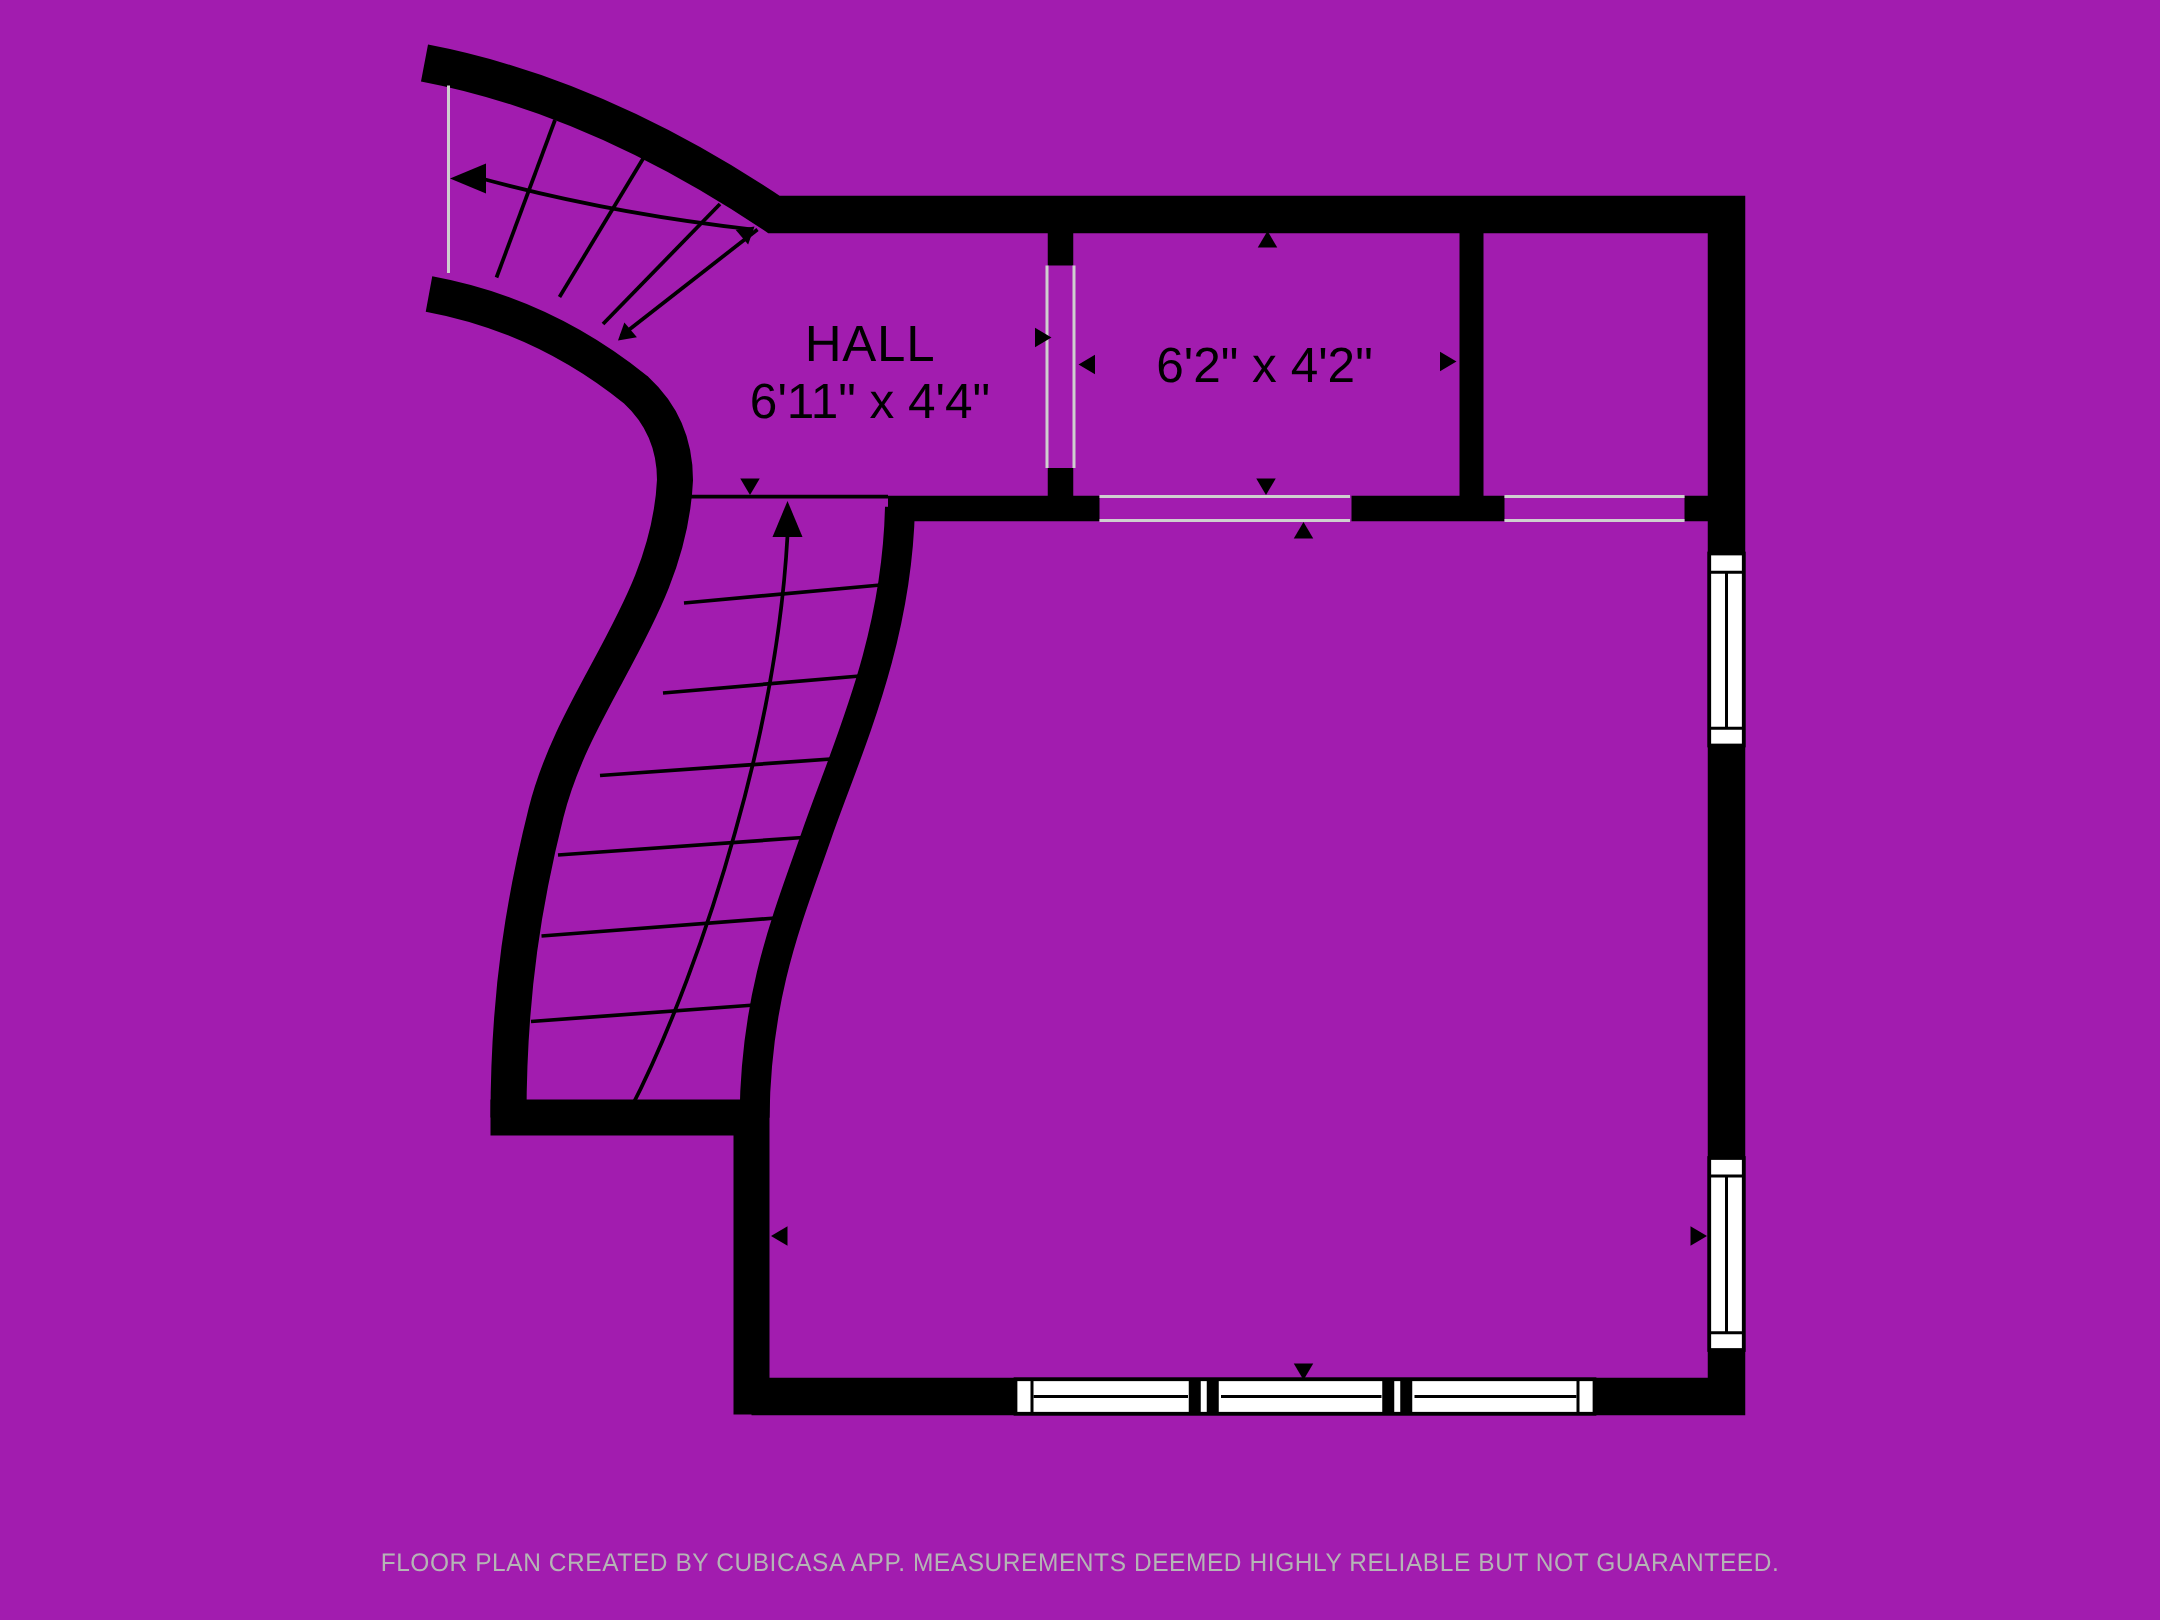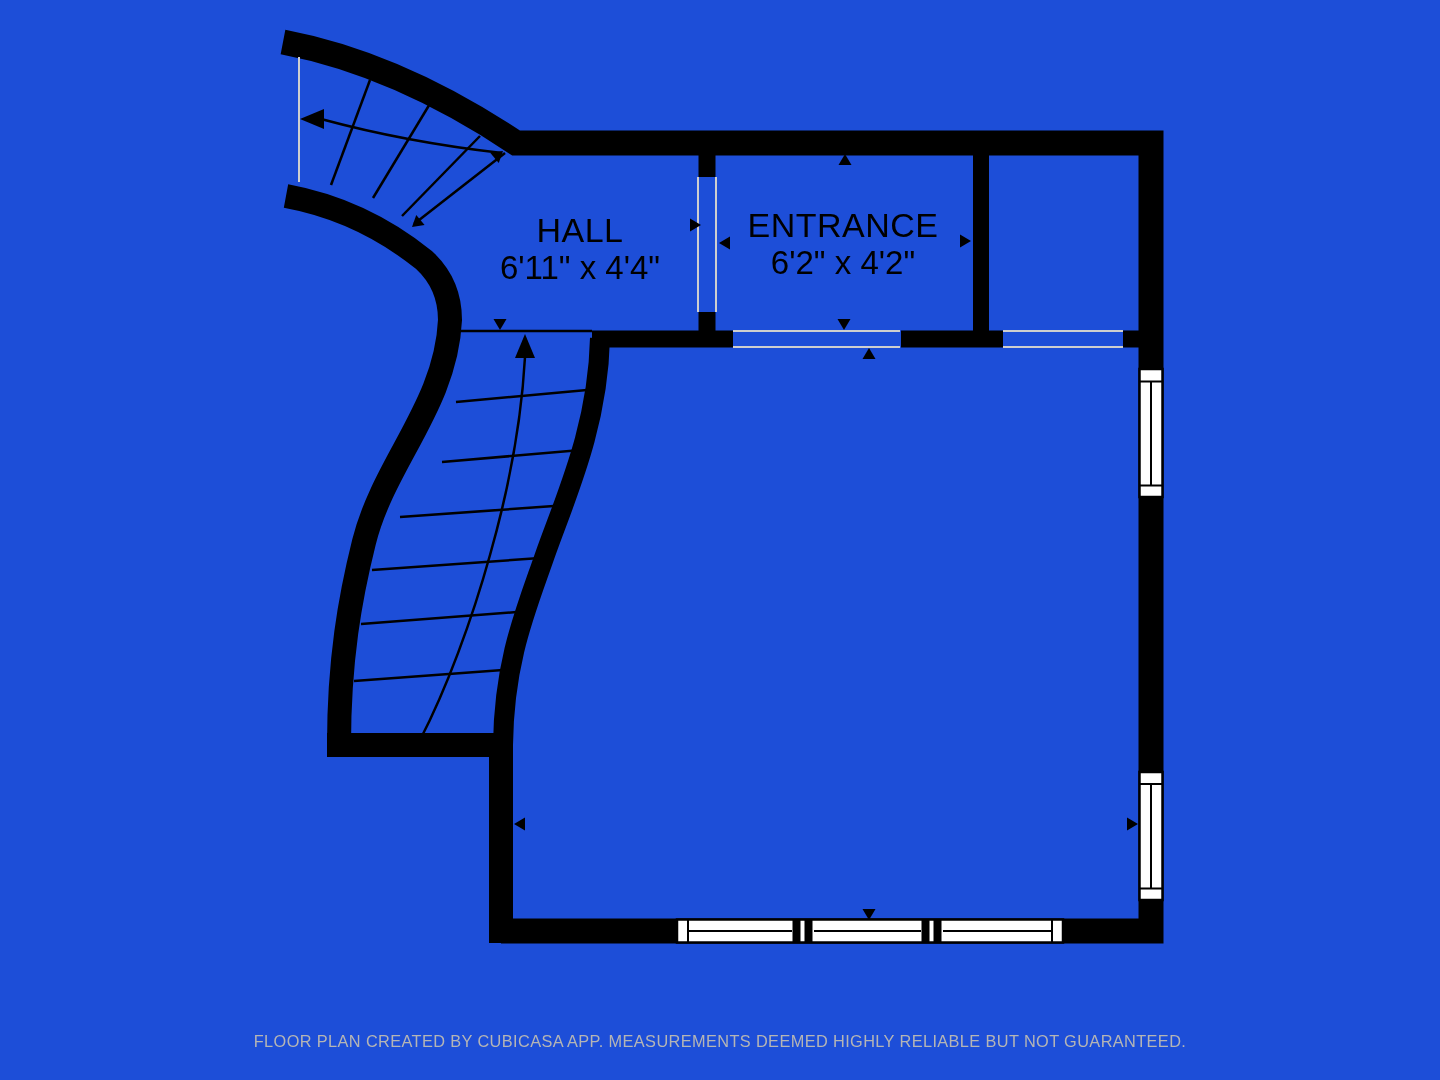--- a/index.html
+++ b/index.html
@@ -1,17 +1,17 @@
 <!DOCTYPE html>
 <html><head>
 <meta charset="utf-8">
 <style>
   html,body{margin:0;padding:0;background:#fff;}
   .stage{
-    position:relative;width:1440px;height:1080px;background:#1d4ed8;
+    position:relative;width:1440px;height:1080px;background:#a21caf;
     overflow:hidden;font-family:"Liberation Sans",sans-serif;
   }
   .plan-svg{position:absolute;left:0;top:0;}
   .room-label{
     position:absolute;transform:translate(-50%,-50%);
     text-align:center;color:#000;white-space:nowrap;
   }
   .room-name{display:block;font-size:34px;line-height:38px;letter-spacing:.5px;}
   .room-dims{display:block;font-size:33px;line-height:37px;}
   .label-hall{left:580px;top:248px;}
@@ -112,20 +112,19 @@
       <path d="M 0,0 L -11,-6.5 L -11,6.5 Z" transform="translate(1138,824)"></path>
     </g>
   </svg>
 
   <div class="room-label label-hall">
     <span class="room-name">HALL</span>
     <span class="room-dims">6'11" x 4'4"</span>
   </div>
 
   <div class="room-label label-entrance">
-    <span class="room-name">ENTRANCE</span>
     <span class="room-dims">6'2" x 4'2"</span>
   </div>
 
 
   <div class="footer-disclaimer">FLOOR PLAN CREATED BY CUBICASA APP. MEASUREMENTS DEEMED HIGHLY RELIABLE BUT NOT GUARANTEED.</div>
 
 </div>
 
 </body></html>

